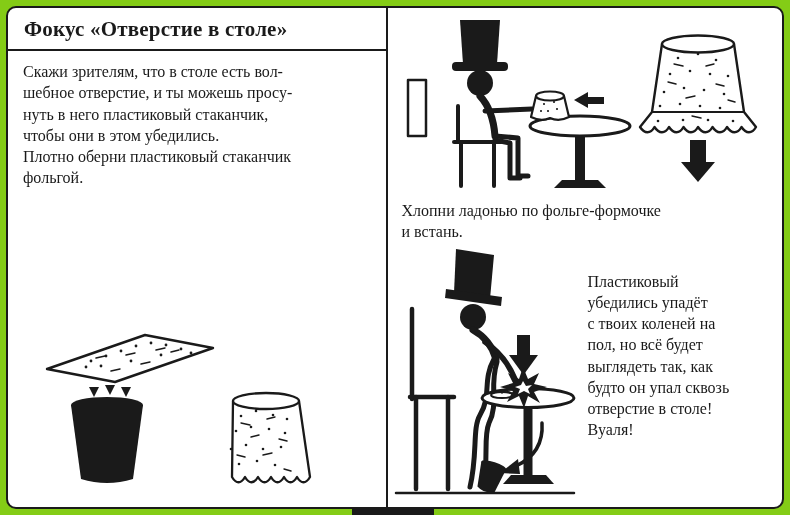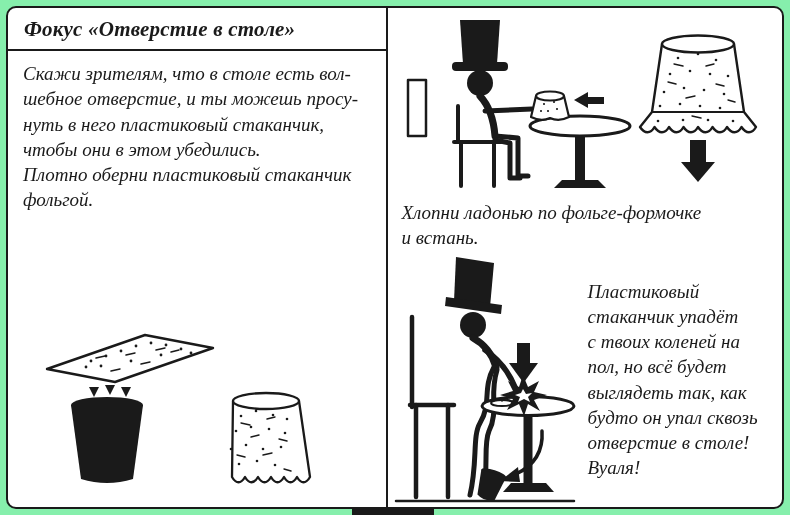--- a/index.html
+++ b/index.html
@@ -2,30 +2,30 @@
 <html><head>
 <meta charset="utf-8">
 <style>
   * { margin:0; padding:0; box-sizing:border-box; }
   html,body { width:790px; height:515px; background:#ffffff; }
   body {
     font-family:"Liberation Serif","DejaVu Serif",serif;
     color:#1a1a1a;
     overflow:hidden;
   }
-  .page { position:relative; width:790px; height:515px; padding:6px; display:flex; background:#86efac;font-style:italic; }
+  .page { position:relative; width:790px; height:515px; padding:6px; display:flex; background:#84cc16; }
   .panel { border:2.5px solid #1a1a1a; background:#fff; }
   .panel.left  { width:382px; border-radius:10px 0 0 10px; display:flex; flex-direction:column; }
   .panel.right { flex:1; margin-left:-2.5px; border-radius:0 10px 10px 0; display:flex; flex-direction:column; overflow:hidden; }
 
   .title-row { padding:9px 16px 7px 16px; border-bottom:2.5px solid #1a1a1a; }
   .title-row h1 { font-size:21px; font-weight:bold; letter-spacing:.2px; }
 
   .left-body { flex:1; padding:10px 15px 14px 15px; display:flex; flex-direction:column; justify-content:space-between; }
-  .para { font-size:19px; line-height:1.33; white-space:pre-line; }
+  .para { font-size:16px; line-height:1.33; white-space:pre-line; }
   .setup-illo { margin:6px 0 4px 18px; }
 
   .top-illo   { padding:8px 6px 0 10px; }
   .caption    { padding:2px 14px 4px 14px; }
   .bottom-row { display:flex; padding:0 8px 6px 2px; }
   .slam-illo  { flex:0 0 192px; }
   .result-text { flex:1; padding:24px 6px 0 6px; }
 
   svg { display:block; }
   .ink { fill:#1a1a1a; }
@@ -269,21 +269,21 @@
 
           <g transform="rotate(18 100 230)">
             <ellipse class="ink" cx="100" cy="218" rx="13" ry="3.5"></ellipse>
             <path class="ink" d="M87 218 L113 218 L109 243 Q100 248 91 243 Z"></path>
           </g>
 
           <line class="lineart" stroke-width="2.5" x1="6" y1="246" x2="184" y2="246"></line>
         </svg>
       </div>
       <p class="para result-text">Пластиковый
-стаканчик упадёт
+убедились упадёт
 с твоих коленей на
 пол, но всё будет
 выглядеть так, как
 будто он упал сквозь
 отверстие в столе!
 Вуаля!</p>
     </div>
   </div>
 
   <div class="edge-mark"></div>

